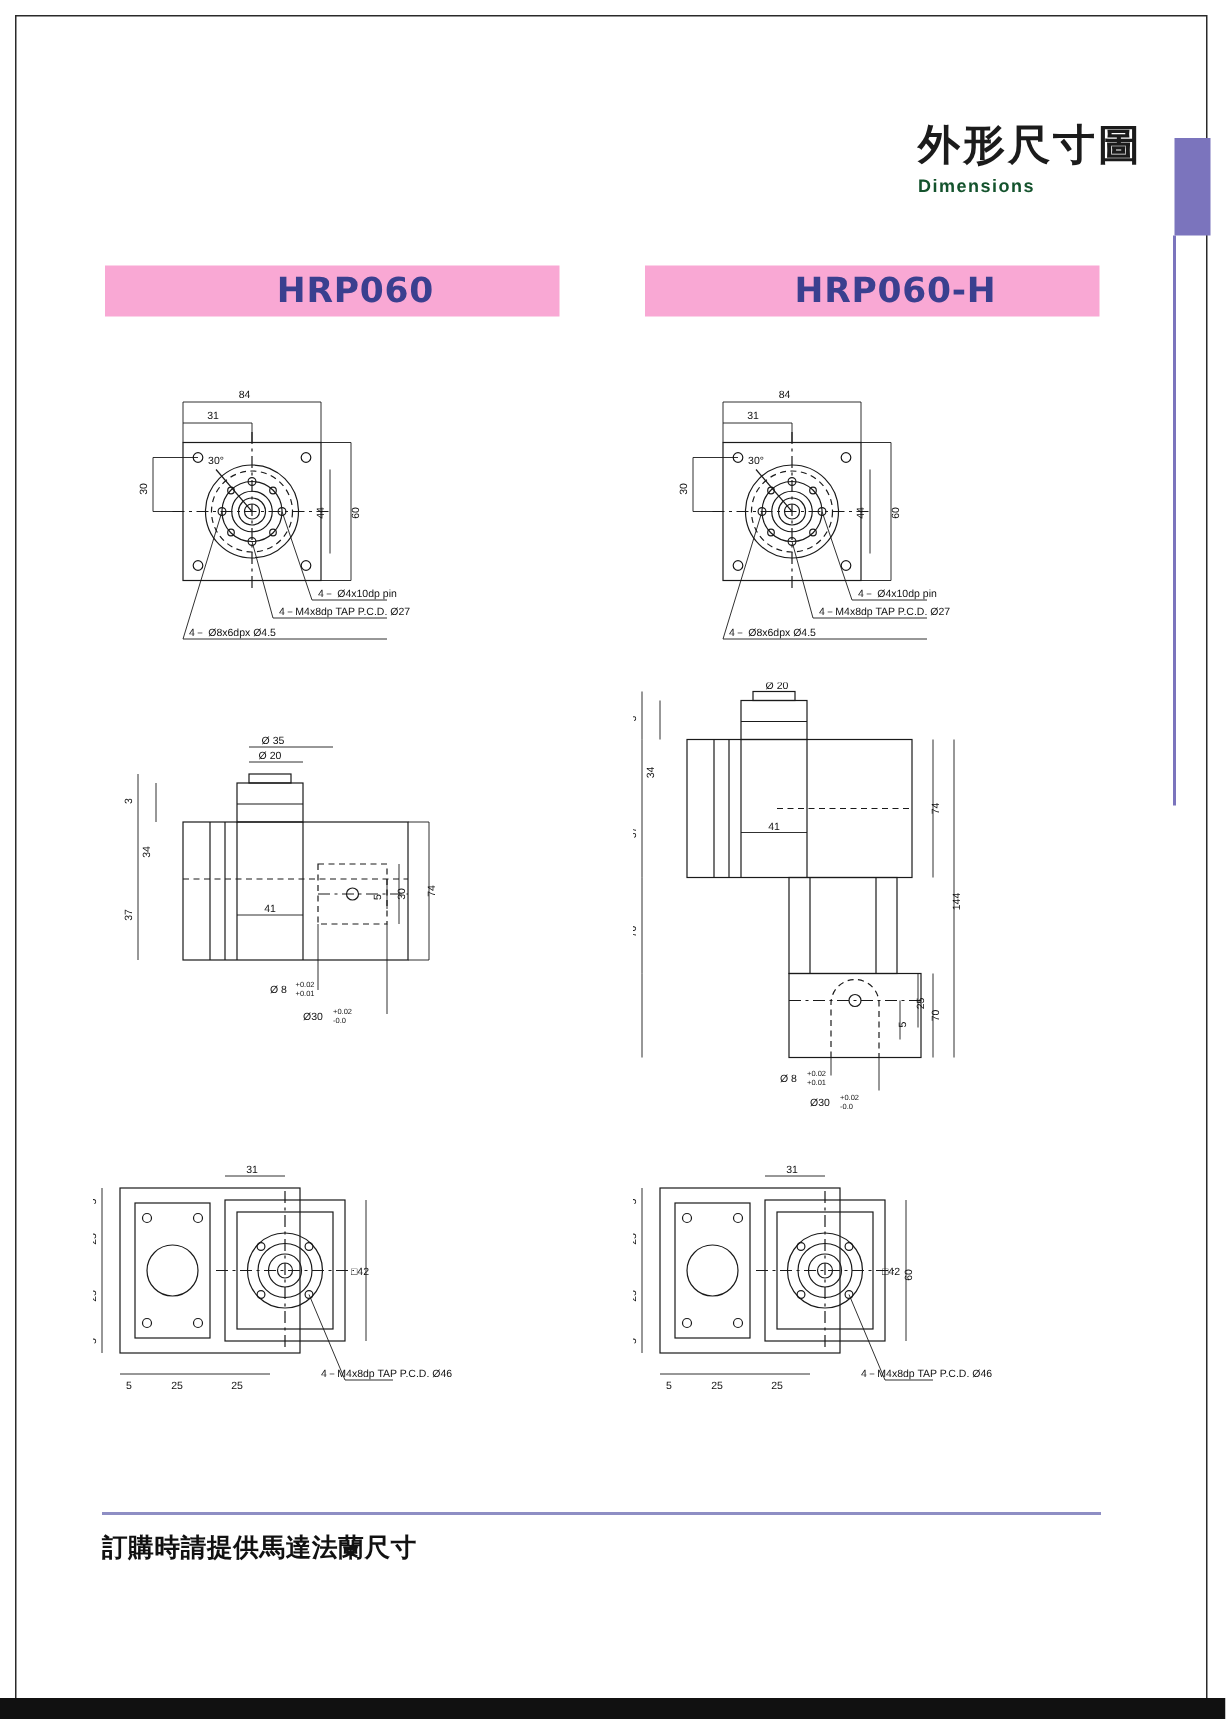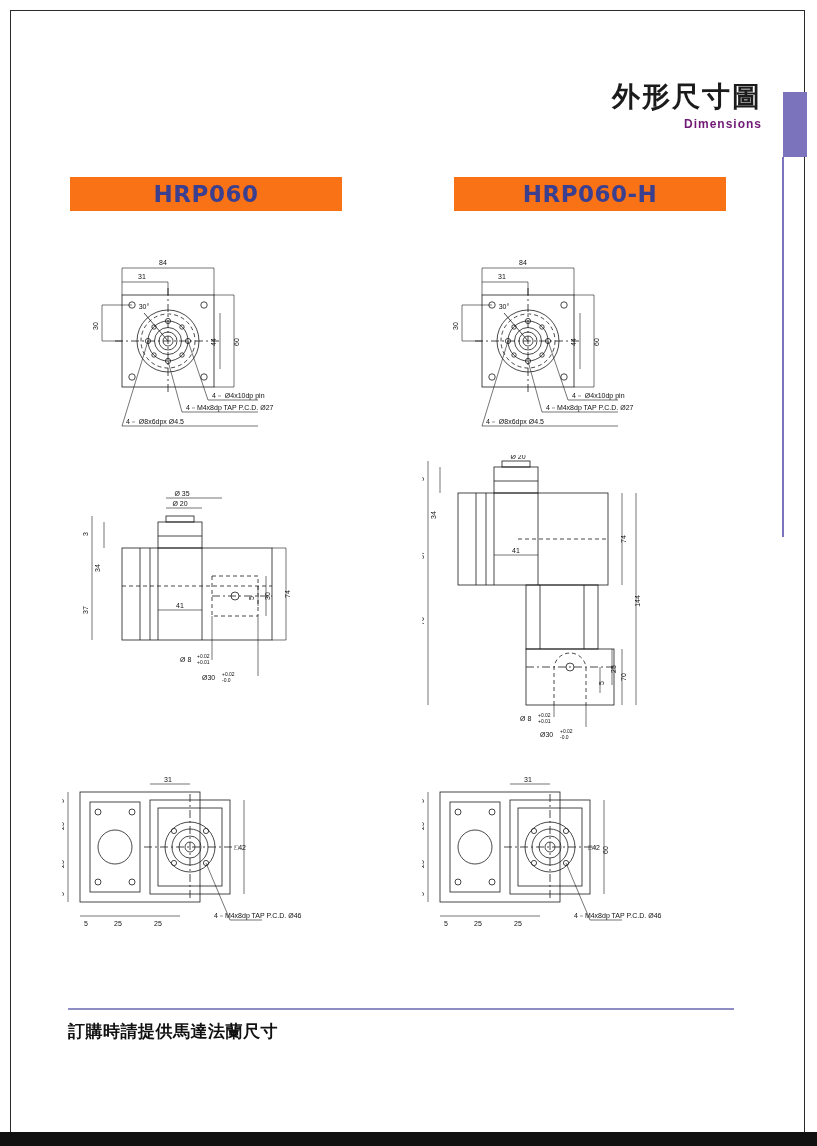--- a/index.html
+++ b/index.html
@@ -24,46 +24,46 @@
     background:#7b74bd;
   }
   #side-rule{
     position:absolute;right:33px;top:157px;
     width:2px;height:380px;
     background:#7b74bd;
   }
   
   #header{
     position:absolute;right:55px;top:82px;
-    text-align:right;
+    text-align:left;
   }
   #title-cn{
     font-family:"DejaVu Sans", sans-serif;
     font-size:28px;font-weight:bold;color:#1b1b1b;
     letter-spacing:2px;
     line-height:1.1;
   }
   #title-en{
-    font-size:12px;font-weight:bold;color:#701a75;
+    font-size:12px;font-weight:bold;color:#14532d;
     letter-spacing:1px;margin-top:4px;
   }
   
   .banner{
     position:absolute;
     height:34px;
-    background:#f97316;
-    display:flex;align-items:center;justify-content:center;
+    background:#f9a8d4;
+    display:flex;align-items:center;justify-content:center;padding-left:31px;
   }
   .banner span{
     font-family:"DejaVu Sans", sans-serif;
     font-size:23px;font-weight:bold;color:#3a3f8f;
     letter-spacing:.5px;
   }
   #banner-left{left:70px;top:177px;width:272px;}
-  #banner-right{left:430px;top:177px;width:272px;margin-left:24px;}
+  #banner-right{left:430px;top:177px;width:272px;}
 
   
   .col{position:absolute;top:250px;width:340px;height:700px;}
   #col-left{left:62px;}
   #col-right{left:422px;}
 
   .dwg{position:absolute;}
   .dwg svg{display:block;}
 
   

